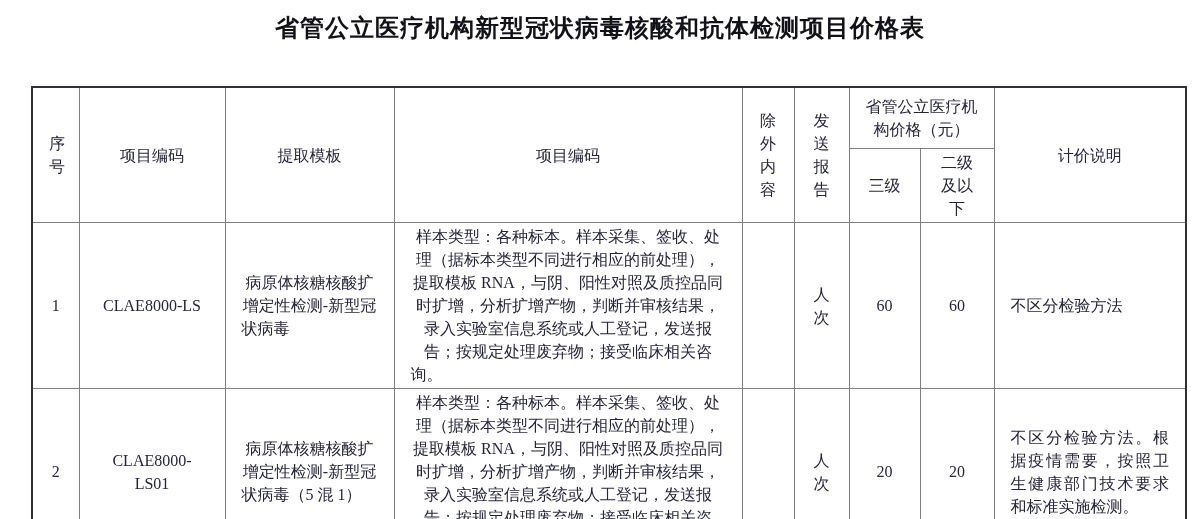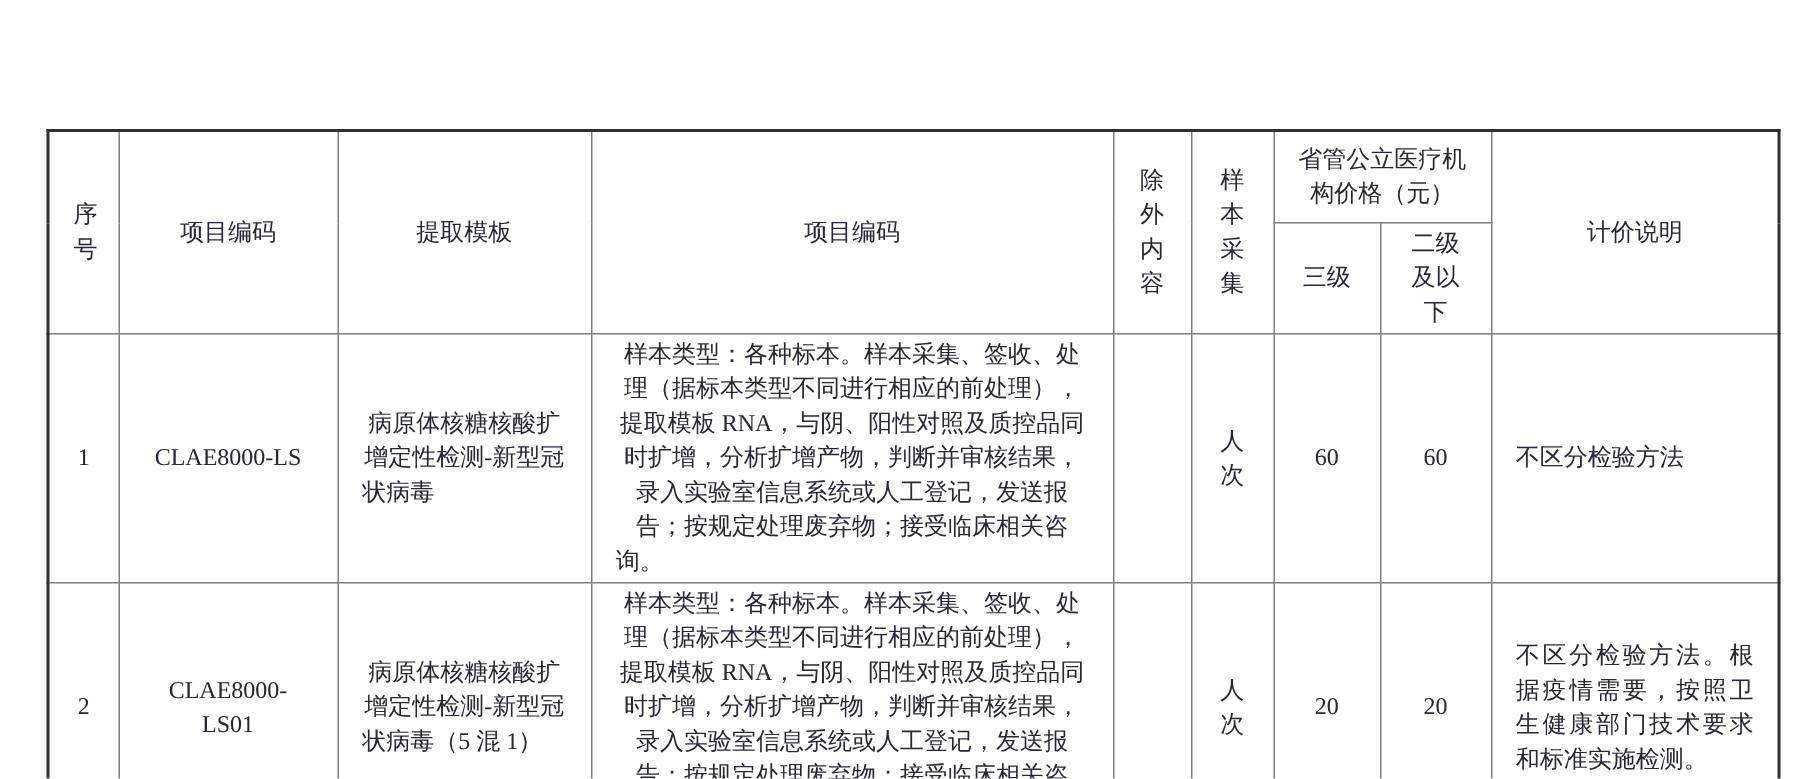--- a/index.html
+++ b/index.html
@@ -79,20 +79,21 @@
     word-break: break-all;
     padding: 2px 16px;
   }
   tr.r1 td.cell-note { text-align: left; }
 </style>
 </head>
 <body>
 
 <div class="page">
 
+  <div class="page-title">省管公立医疗机构新型冠状病毒核酸和抗体检测项目价格表</div>
 
   <table class="price-table">
     <colgroup>
       <col style="width:47px">
       <col style="width:146px">
       <col style="width:169px">
       <col style="width:348px">
       <col style="width:52px">
       <col style="width:55px">
       <col style="width:71px">
@@ -100,21 +101,21 @@
       <col style="width:192px">
     </colgroup>
 
     <thead>
       <tr class="h1">
         <th rowspan="2">序号</th>
         <th rowspan="2">项目编码</th>
         <th rowspan="2">提取模板</th>
         <th rowspan="2">项目编码</th>
         <th rowspan="2" class="h-excluded">除外内容</th>
-        <th rowspan="2" class="h-unit">样本采集</th>
+        <th rowspan="2" class="h-unit">发送报告</th>
         <th colspan="2" class="h-price-group">省管公立医疗机构价格（元）</th>
         <th rowspan="2">计价说明</th>
       </tr>
       <tr class="h2">
         <th>三级</th>
         <th class="h-tier2">二级及以下</th>
       </tr>
     </thead>
 
     <tbody>

